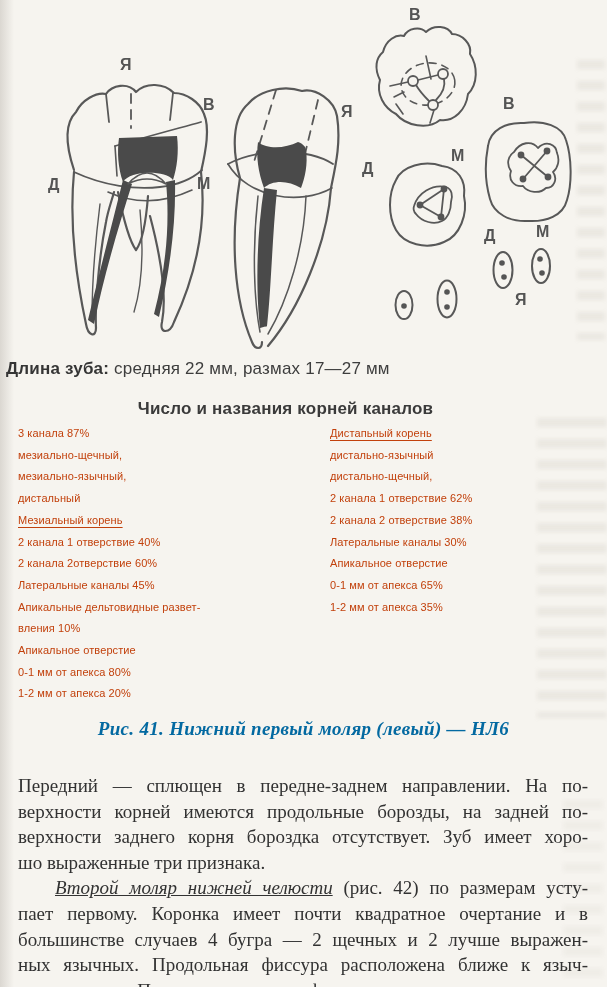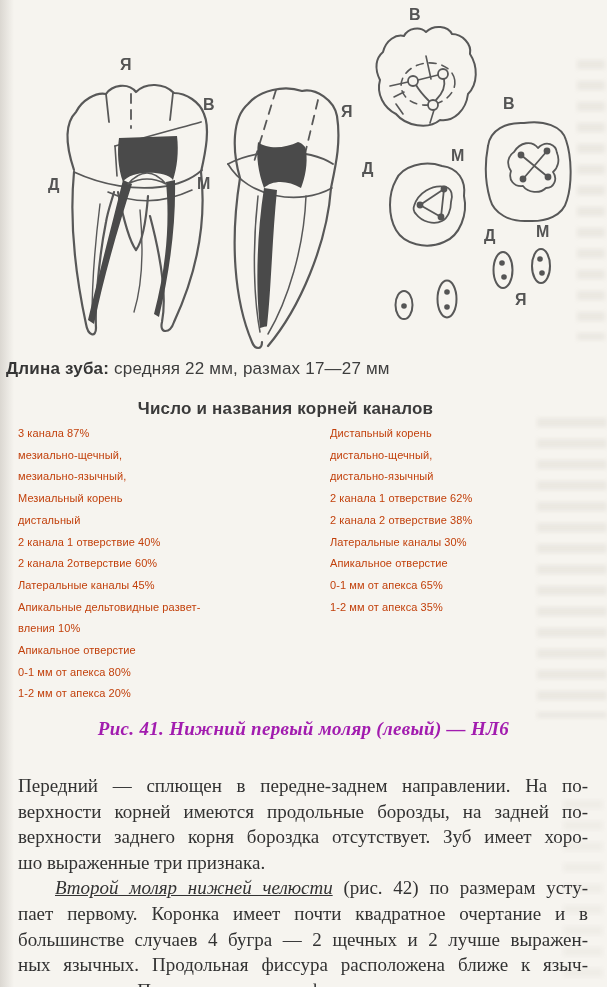--- a/index.html
+++ b/index.html
@@ -33,25 +33,25 @@
   .canals-heading {
     position:absolute; left:0; top:399px; width:571px; text-align:center;
     font-weight:bold; font-size:17px; color:#3a3a3a; letter-spacing:0.2px;
   }
   .col {
     position:absolute; top:423px; font-size:11px; line-height:21.7px;
     color:#c2410c; letter-spacing:0.1px; white-space:nowrap;
   }
   .col-left  { left:18px; }
   .col-right { left:330px; }
-  .col .u { text-underline-offset:3px; }
+  .col .u { text-decoration:underline; text-underline-offset:3px; }
   .caption {
     position:absolute; left:0; top:718px; width:607px; text-align:center;
     font-family:"Liberation Serif", serif; font-style:italic; font-weight:bold;
-    font-size:19px; color:#a21caf; letter-spacing:0.3px;
+    font-size:19px; color:#0369a1; letter-spacing:0.3px;
   }
   .bodytext {
     position:absolute; left:18px; top:773px; width:570px;
     font-family:"Liberation Serif", serif; font-size:19px; line-height:25.6px;
     color:#323232;
   }
   .bodytext .line { display:block; }
   .bodytext .j { text-align:justify; text-align-last:justify; }
   .bodytext .indent { text-indent:37px; }
   .bodytext i { font-style:italic;text-decoration:underline; }
@@ -189,23 +189,23 @@
   <div class="canals-heading">Число и названия корней каналов</div>
 
   <div class="col col-left">
 
       <div class="cline">3 канала 87%</div>
 
       <div class="cline">мезиально-щечный,</div>
 
       <div class="cline">мезиально-язычный,</div>
 
+      <div class="cline">дистальный</div>
+
       <div class="cline u">Мезиальный корень</div>
-
-      <div class="cline">дистальный</div>
 
       <div class="cline">2 канала 1 отверствие 40%</div>
 
       <div class="cline">2 канала 2отверствие 60%</div>
 
       <div class="cline">Латеральные каналы 45%</div>
 
       <div class="cline">Апикальные дельтовидные развет-</div>
 
       <div class="cline">вления 10%</div>
@@ -214,23 +214,23 @@
 
       <div class="cline">0-1 мм от апекса 80%</div>
 
       <div class="cline">1-2 мм от апекса 20%</div>
     </div>
 
   <div class="col col-right">
 
       <div class="cline u">Дистапьный корень</div>
 
+      <div class="cline">дистально-язычный</div>
+
       <div class="cline">дистально-щечный,</div>
-
-      <div class="cline">дистально-язычный</div>
 
       <div class="cline">2 канала 1 отверствие 62%</div>
 
       <div class="cline">2 канала 2 отверствие 38%</div>
 
       <div class="cline">Латеральные каналы 30%</div>
 
       <div class="cline">Апикальное отверстие</div>
 
       <div class="cline">0-1 мм от апекса 65%</div>

